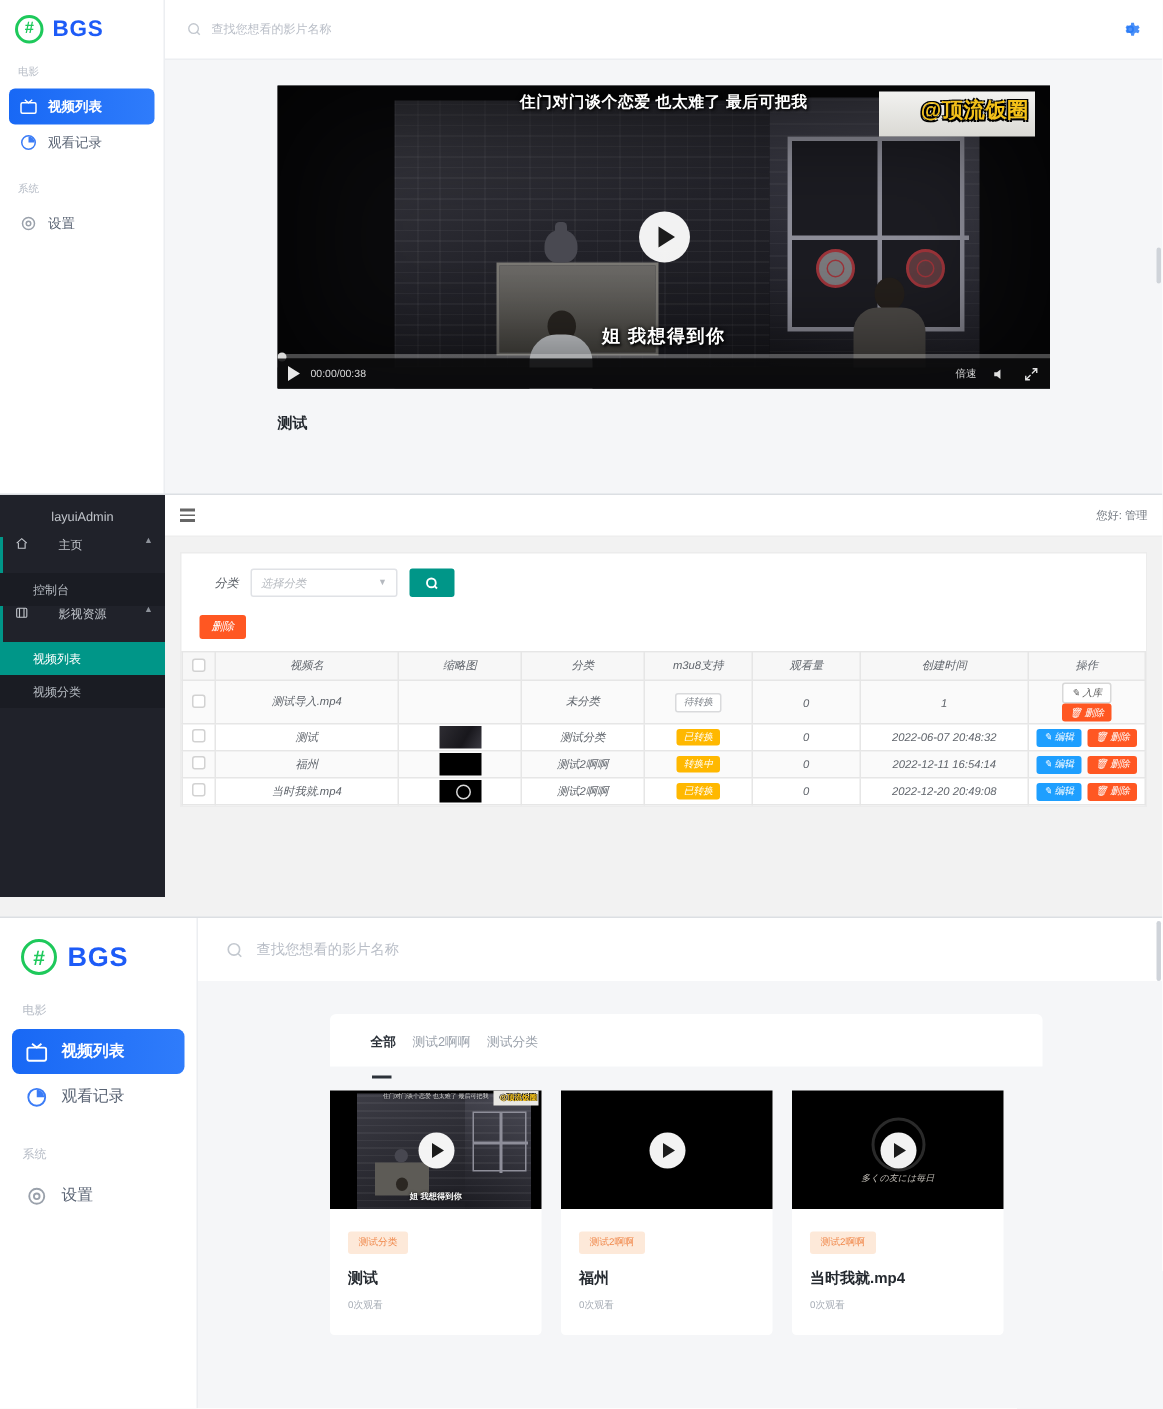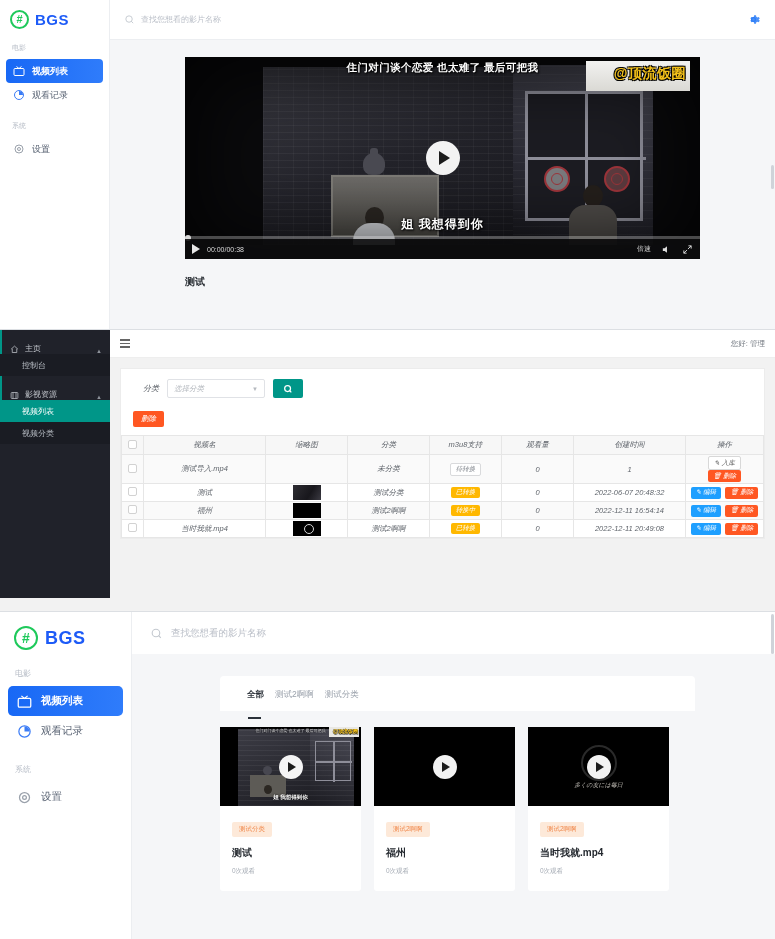--- a/index.html
+++ b/index.html
@@ -138,21 +138,21 @@
   .meta-desc { margin-top: 6px; font-size: 7.5px; color: #9aa1ab; }
 
   .p1-divider { position: absolute; left: 0; top: 329px; width: 775px; height: 1px; background: #dcdfe3; }
   .p1-scrollbar { position: absolute; right: 1px; top: 165px; width: 3px; height: 24px; background: #cfd3d9; border-radius: 2px; }
 
   
   .panel2 { position: relative; width: 775px; height: 282px; background: #f2f2f2; overflow: hidden; }
   .p2-sidebar { position: absolute; left: 0; top: 0; width: 110px; height: 268px; background: #20222a; }
   .p2-logo { height: 28px; display: flex; align-items: center; justify-content: center; color: #c2c6cc; font-size: 8.5px; }
   .p2-nav-item {
-    position: relative; display: flex; align-items: flex-end; gap: 6px;
+    position: relative; display: flex; align-items: flex-start; gap: 20px;
     height: 24px; padding-left: 10px; font-size: 8px; color: #c2c6cc; cursor: pointer;
   }
   .p2-nav-item.open { background: #20222a; }
   .p2-nav-item.open::before { content:""; position:absolute; left:0; top:0; width:2px; height:24px; background:#009688; }
   .p2-ico { width: 9px; height: 9px; display: block; flex: 0 0 9px; }
   .p2-caret { margin-left: auto; margin-right: 8px; font-size: 6px; color: #8d929a; }
   .p2-sub { background: #1a1c23; }
   .p2-sub-item {
     display: flex; align-items: center; height: 22px; padding-left: 22px;
     font-size: 8px; color: #b7bcc3; cursor: pointer;
@@ -404,20 +404,21 @@
     </div>
   </div>
 
   <div class="p1-scrollbar"></div>
   <div class="p1-divider"></div>
 </div>
 
 <div class="panel2">
 
   <div class="p2-sidebar">
+    <div class="p2-logo">layuiAdmin</div>
 
     <div class="p2-nav-item open">
       <svg class="p2-ico" viewBox="0 0 24 24" fill="none" stroke="#c2c6cc" stroke-width="2">
         <path d="M3 11l9-8 9 8M6 10v10h12V10"></path>
       </svg>
       <span>主页</span>
       <span class="p2-caret">▲</span>
     </div>
     <div class="p2-sub">
       <div class="p2-sub-item">控制台</div>
@@ -531,21 +532,21 @@
                 <span class="opbtn red">🗑 <span>删除</span></span>
               </td>
             </tr>
             <tr>
               <td><span class="chk"></span></td>
               <td class="cell-name">当时我就.mp4</td>
               <td><span class="thumb c"></span></td>
               <td>测试2啊啊</td>
               <td><span class="tag warn">已转换</span></td>
               <td>0</td>
-              <td>2022-12-11 20:49:08</td>
+              <td>2022-12-20 20:49:08</td>
               <td>
                 <span class="opbtn blue">✎ <span>编辑</span></span>
                 <span class="opbtn red">🗑 <span>删除</span></span>
               </td>
             </tr>
           </tbody>
         </table>
 
       </div>
     </div>

